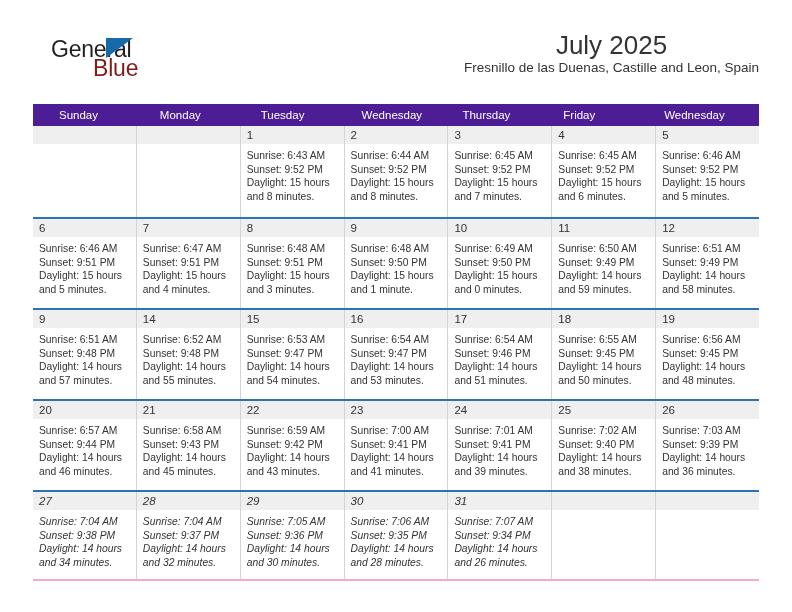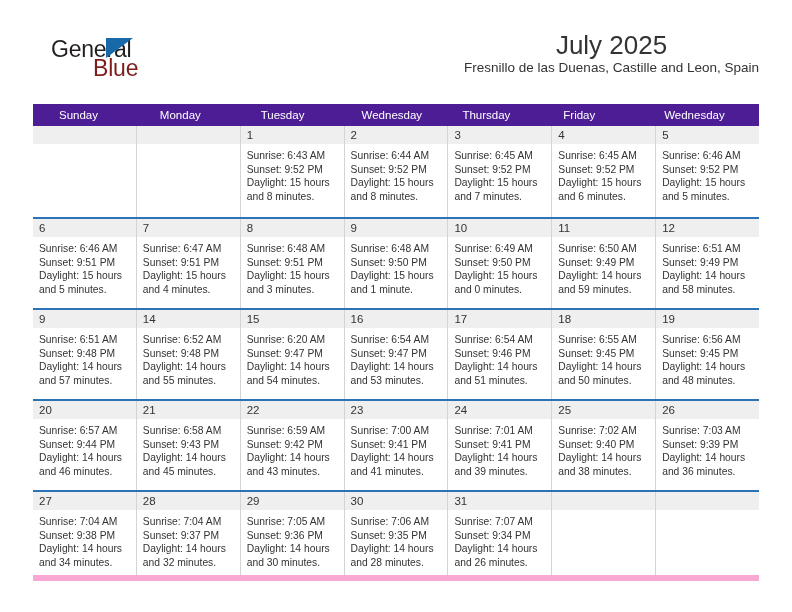--- a/index.html
+++ b/index.html
@@ -94,21 +94,21 @@
     white-space: nowrap;
     overflow: hidden;
   }
 
   .week {
     display: flex;
     border-top: 2px solid #2a74b5;
     height: 91px;
   }
   .week.first { border-top: none; }
-  .week:last-child { border-bottom: 6px solid #f9a8d4; }
+  .week:last-child { border-bottom: 2px solid #f9a8d4; font-style: italic; }
 
   .cell {
     flex: 1 1 0;
     position: relative;
     width: 103.71px;
     border-right: 1px solid #d4d4d4;
     background: #ffffff;
     overflow: hidden;
   }
   .cell:last-child { border-right: none; }
@@ -294,21 +294,21 @@
             <div class="cellbody">
               <div>Sunrise: 6:52 AM</div>
               <div>Sunset: 9:48 PM</div>
               <div>Daylight: 14 hours</div>
               <div>and 55 minutes.</div>
             </div>
           </div>
           <div class="cell">
             <div class="datestrip">15</div>
             <div class="cellbody">
-              <div>Sunrise: 6:20 AM</div>
+              <div>Sunrise: 6:53 AM</div>
               <div>Sunset: 9:47 PM</div>
               <div>Daylight: 14 hours</div>
               <div>and 54 minutes.</div>
             </div>
           </div>
           <div class="cell">
             <div class="datestrip">16</div>
             <div class="cellbody">
               <div>Sunrise: 6:54 AM</div>
               <div>Sunset: 9:47 PM</div>

